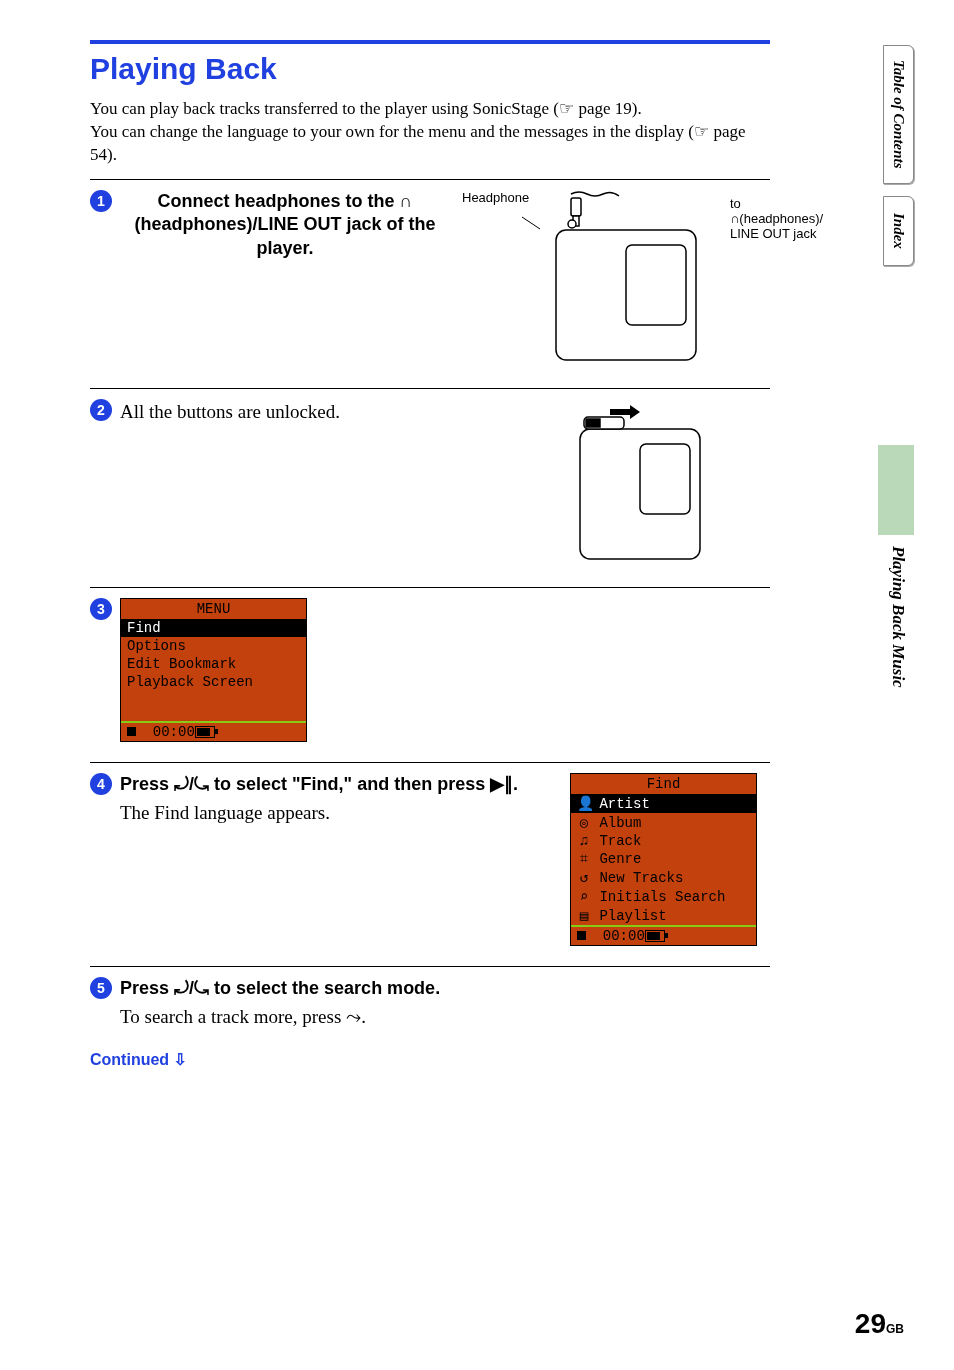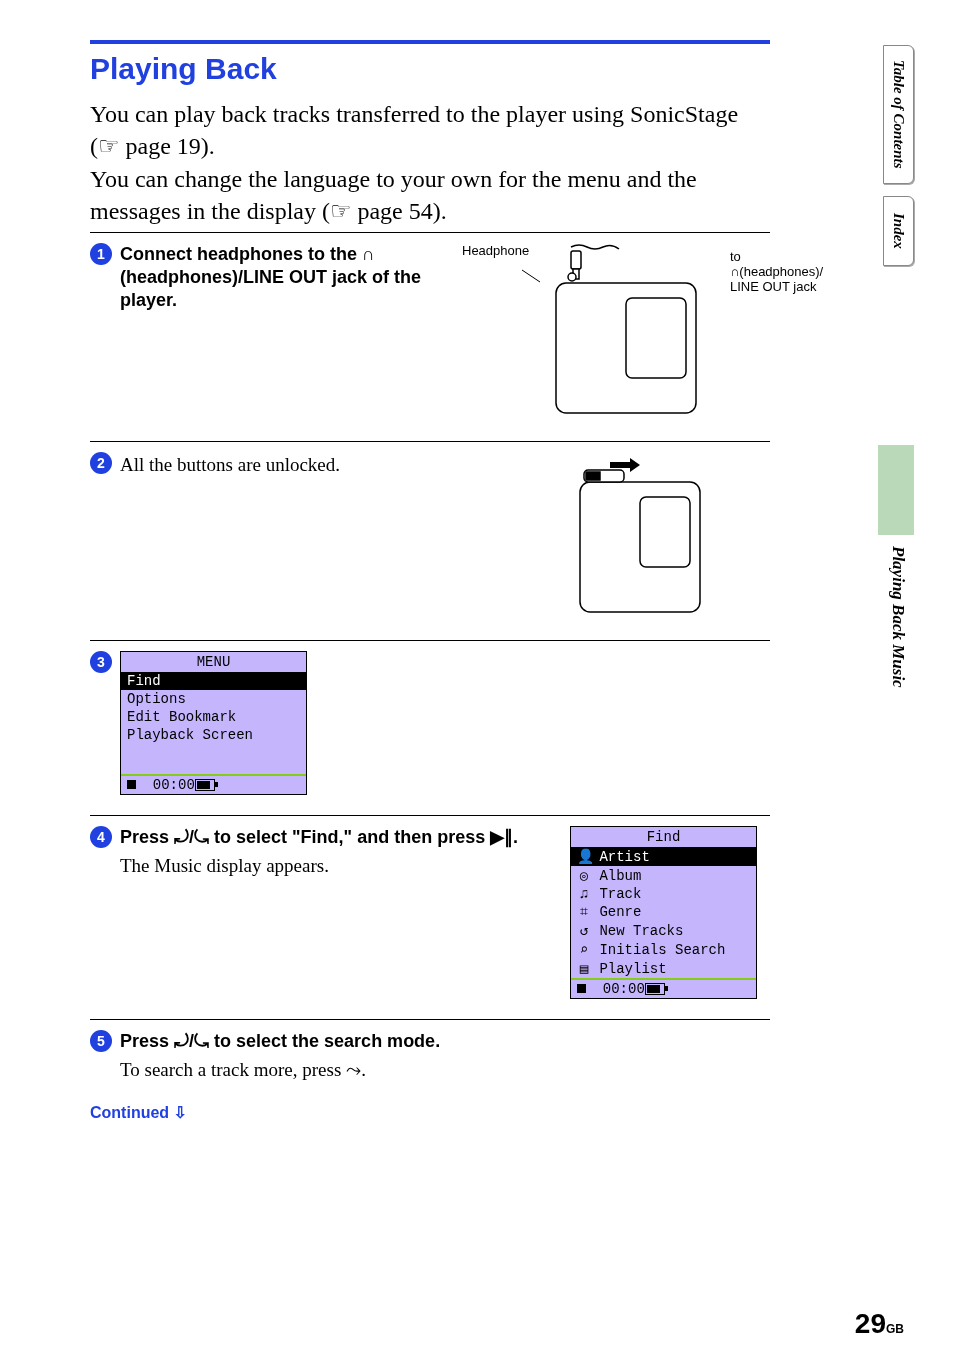--- a/index.html
+++ b/index.html
@@ -23,24 +23,24 @@
   }
   h1.section-title {
     font-family: Arial, Helvetica, sans-serif;
     font-weight: 900;
     color: #2040e0;
     font-size: 30px;
     margin: 0 0 12px 0;
   }
   .intro {
     font-family: "Times New Roman", Times, serif;
-    font-size: 24px;
+    font-size: 17px;
     line-height: 1.35;
     width: 680px;
-    margin-bottom: 4px;
+    margin-bottom: 12px;
   }
   .hr-thin {
     border: 0;
     border-top: 1px solid #000;
     width: 680px;
     margin: 0 0 10px 0;
   }
   .step-row {
     display: flex;
     width: 680px;
@@ -125,21 +125,21 @@
     font-weight: bold;
     font-size: 17px;
     padding: 6px;
   }
   
   .lcd {
     border: 1px solid #000;
     width: 185px;
     font-family: "Courier New", monospace;
     font-size: 14px;
-    background: #c4b5fd;
+    background: #c2410c;
   }
   .lcd .lcd-title {
     text-align: center;
     padding: 2px 0;
     font-weight: normal;
   }
   .lcd .lcd-item {
     padding: 1px 6px;
     white-space: nowrap;
   }
@@ -214,21 +214,21 @@
     <span>You can play back tracks transferred to the player using SonicStage (</span><span class="ptr">☞</span>
     <span>page 19).</span><br>
     <span>You can change the language to your own for the menu and the messages in the display (</span><span class="ptr">☞</span>
     <span>page 54).</span>
   </div>
 
   <hr class="hr-thin">
 
   <div class="step-row">
     <div class="step-num"><span class="circle">1</span></div>
-    <div class="step-body" style="flex:0 0 330px;">
+    <div class="step-body" style="flex:0 0 330px;text-align:center;">
       <p class="step-heading">
         <span>Connect headphones to the </span><span class="glyph">∩</span><span> (headphones)/LINE OUT jack of the player.</span>
       </p>
     </div>
     <div class="step-figure" style="flex:1;">
       <div style="display:flex; gap:4px;">
         <div style="text-align:left; flex:0 0 80px;">
           <span>Headphone</span>
           <svg width="80" height="30">
               <line x1="60" y1="12" x2="78" y2="24" stroke="#000"></line>
@@ -301,21 +301,21 @@
   </div>
 
   <hr class="hr-thin">
 
   <div class="step-row">
     <div class="step-num"><span class="circle">4</span></div>
     <div class="step-body">
       <p class="step-heading">
         <span>Press </span><span class="glyph">⤾/⤿</span><span> to select "Find," and then press </span><span class="glyph">▶∥</span><span>.</span>
       </p>
-      <p class="step-desc">The Music display appears.</p>
+      <p class="step-desc">The Find language appears.</p>
     </div>
     <div class="step-figure">
       <div class="lcd">
         <div class="lcd-title">Find</div>
         <div id="find-list">
             <div class="lcd-item sel"><span class="icon-cell">👤</span><span> Artist</span></div>
             <div class="lcd-item"><span class="icon-cell">◎</span><span> Album</span></div>
             <div class="lcd-item"><span class="icon-cell">♫</span><span> Track</span></div>
             <div class="lcd-item"><span class="icon-cell">⌗</span><span> Genre</span></div>
             <div class="lcd-item"><span class="icon-cell">↺</span><span> New Tracks</span></div>

